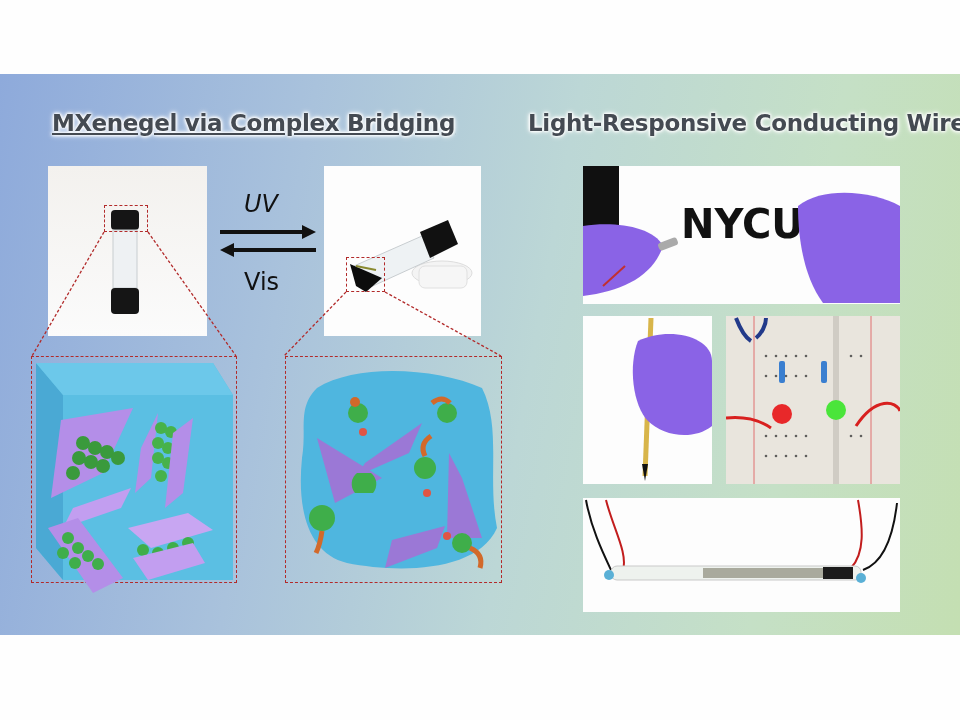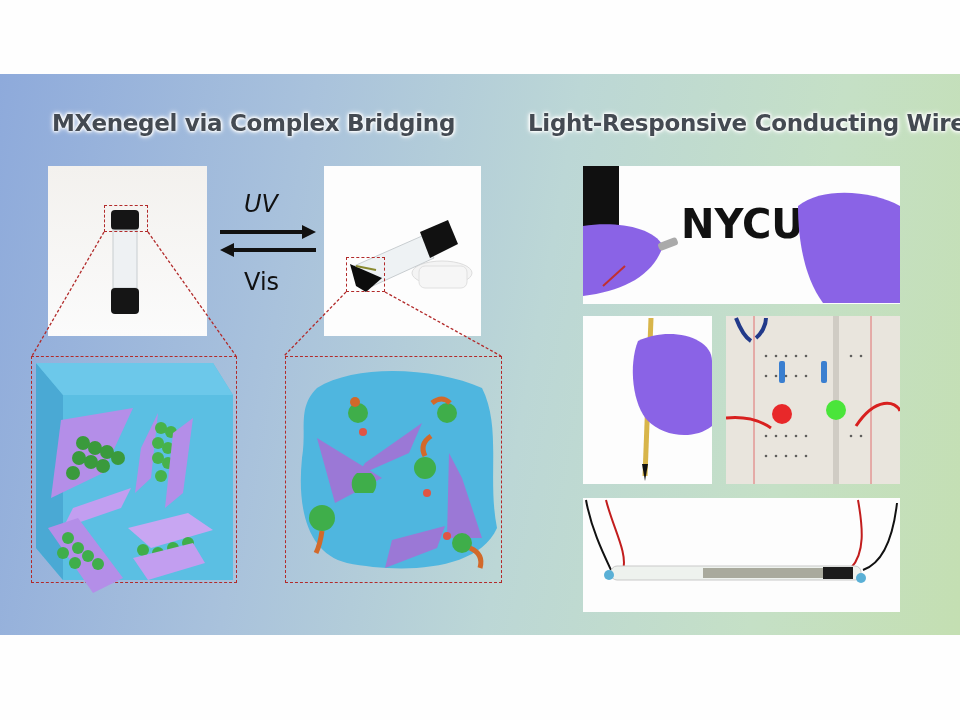--- a/index.html
+++ b/index.html
@@ -20,21 +20,21 @@
   .photo { position: absolute; background: #fdfdfd; overflow: hidden; }
   .dash-box { position: absolute; border: 1.6px dashed #b22a2a; box-sizing: border-box; }
   .label-big { position: absolute; font-size: 24px; color: #111; font-family: "DejaVu Sans", sans-serif; }
   svg { position: absolute; overflow: visible; }
 </style>
 </head>
 <body>
 
 <div class="panel"></div>
 
-<div class="title" style="left:52px;">MXenegel via Complex Bridging</div>
+<div class="title" style="left:52px;text-decoration:underline;">MXenegel via Complex Bridging</div>
 <div class="title" style="left:508px;padding-left:20px;">Light-Responsive Conducting Wire</div>
 
 <div class="photo" style="left:48px;top:166px;width:159px;height:170px;background:linear-gradient(180deg,#f3f1ee,#fbfbfb);">
   <svg width="159" height="170">
     <rect x="63" y="44" width="28" height="20" rx="4" fill="#151515"></rect>
     <rect x="65" y="64" width="24" height="58" fill="#eef1f3" stroke="#c8cdd0" stroke-width="1"></rect>
     <rect x="63" y="122" width="28" height="26" rx="4" fill="#151515"></rect>
   </svg>
 </div>
 <div class="dash-box" style="left:104px;top:205px;width:44px;height:27px;"></div>

